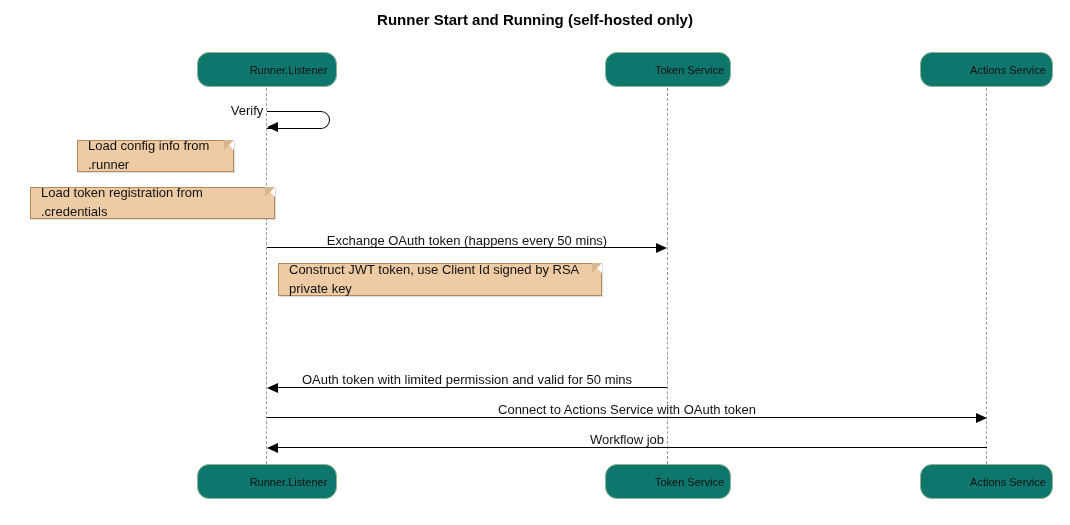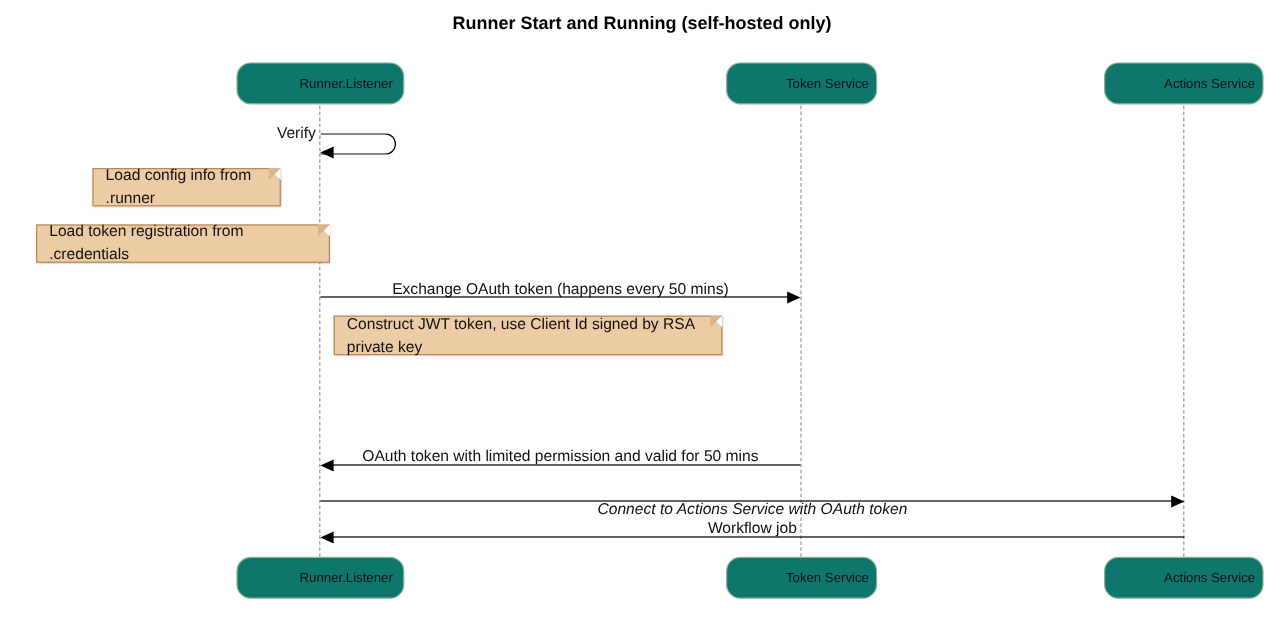--- a/index.html
+++ b/index.html
@@ -108,21 +108,21 @@
   <div class="note" style="left:278px;top:263px;width:324px;height:33px;">
     <span>Construct JWT token, use Client Id signed by RSA private key</span>
     <span class="note-fold"><span class="note-fold-inner"></span></span>
   </div>
 
 
   <div class="msg-label" style="left:467px;top:372px;">OAuth token with limited permission and valid for 50 mins</div>
   <div class="msg-line" style="left:277px;top:387px;width:390px;"></div>
   <div class="arrowhead left" style="left:267px;top:383px;"></div>
 
-  <div class="msg-label" style="left:627px;top:416px;font-style:italic;">Connect to Actions Service with OAuth token</div>
+  <div class="msg-label" style="left:627px;top:402px;">Connect to Actions Service with OAuth token</div>
   <div class="msg-line" style="left:267px;top:417px;width:710px;"></div>
   <div class="arrowhead right" style="left:976px;top:413px;"></div>
 
   <div class="msg-label" style="left:627px;top:432px;">Workflow job</div>
   <div class="msg-line" style="left:277px;top:447px;width:710px;"></div>
   <div class="arrowhead left" style="left:267px;top:443px;"></div>
 
   <div class="participant" style="left:197px;top:464px;width:140px;">
     <span>Runner.Listener</span>
   </div>

